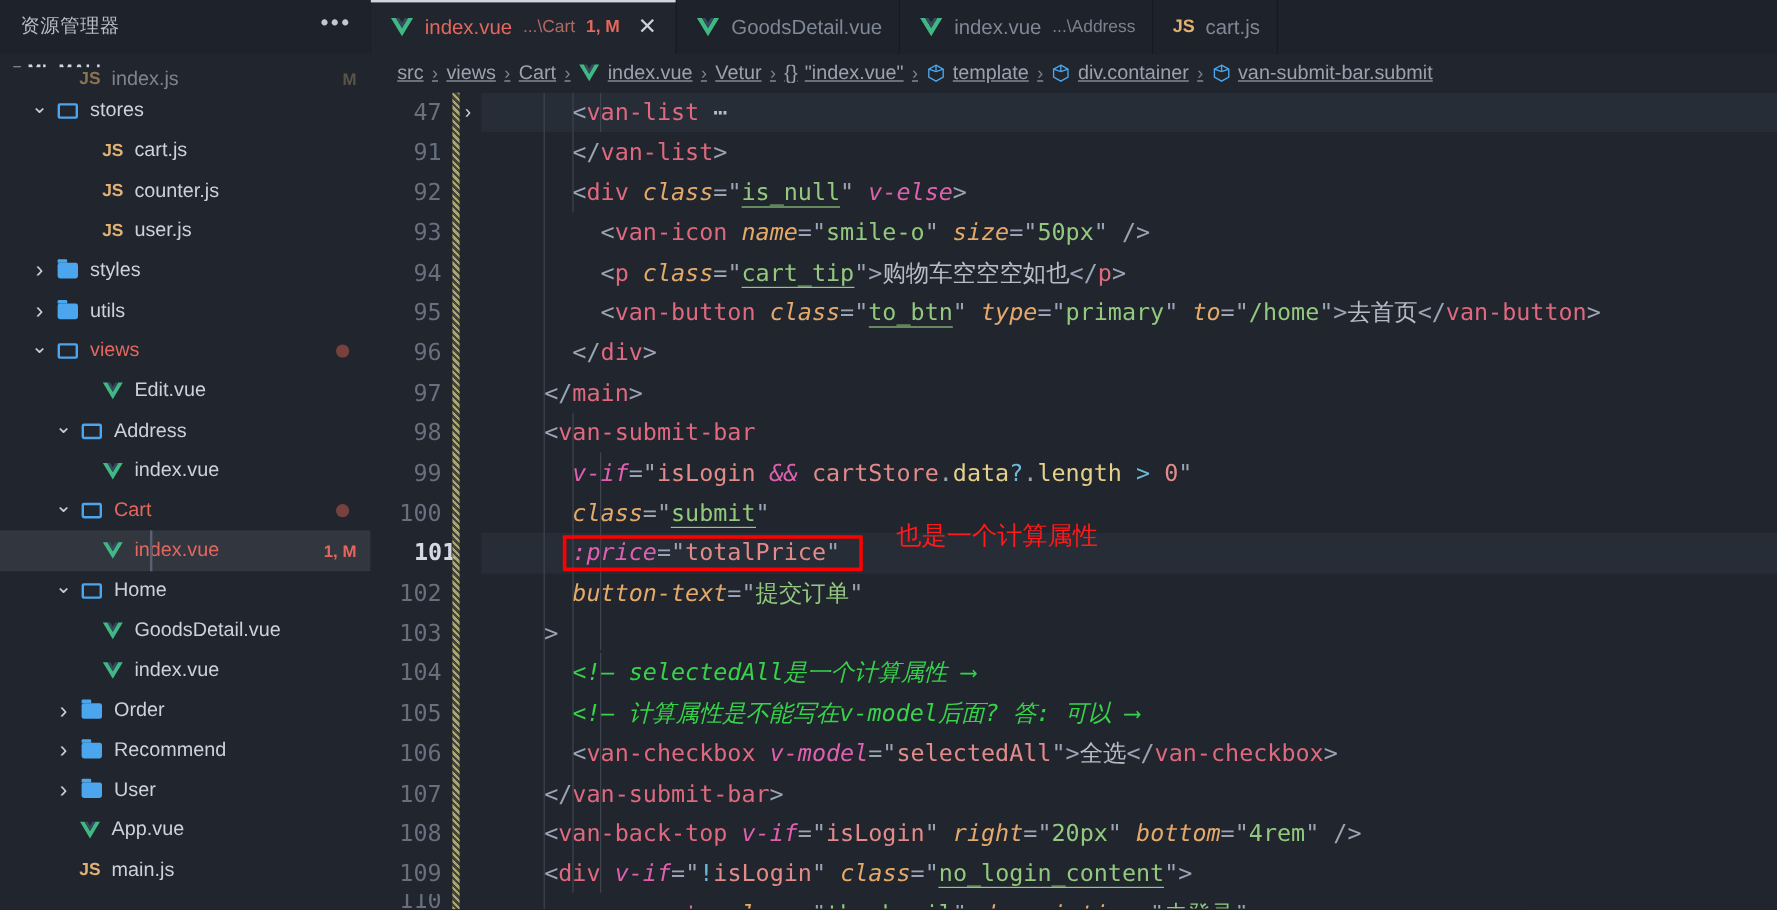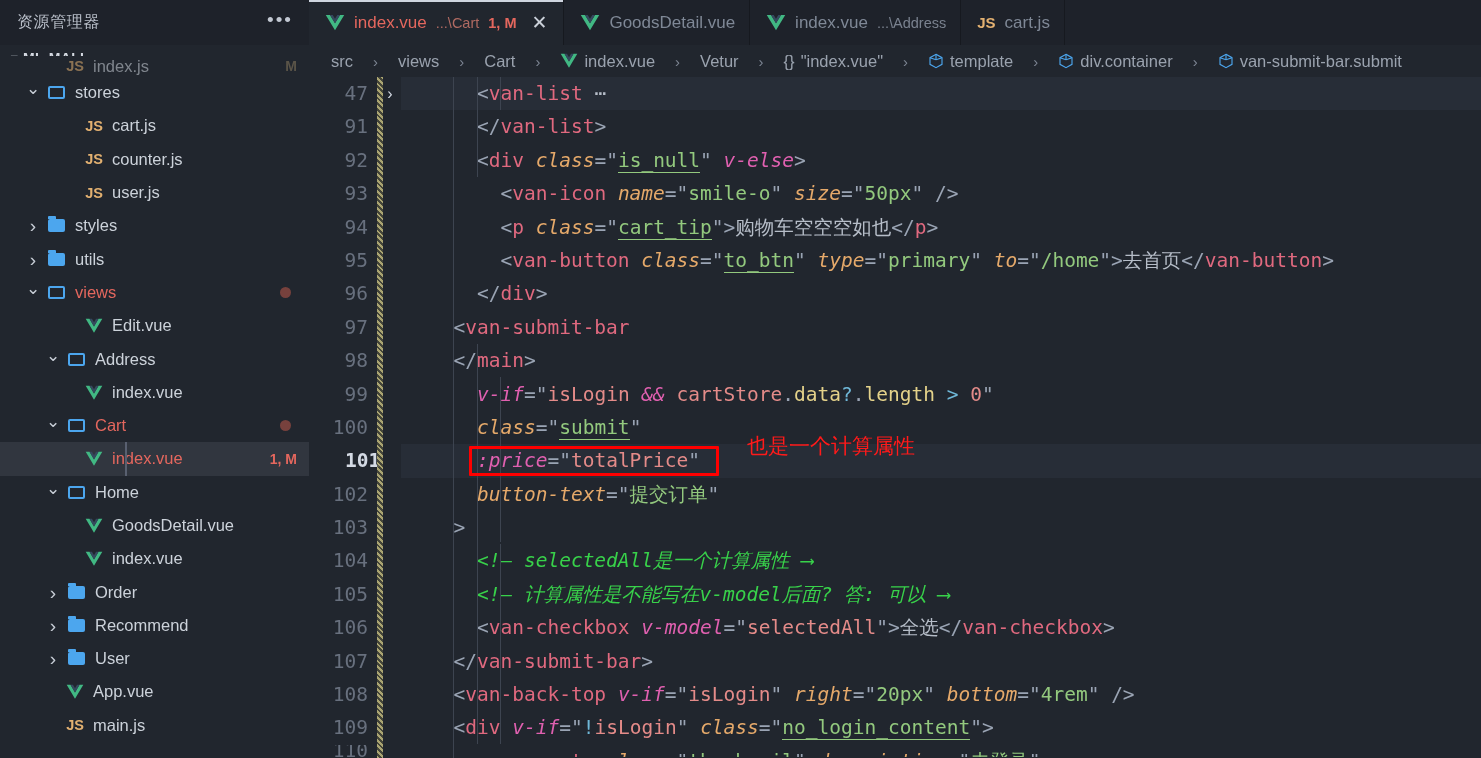--- a/index.html
+++ b/index.html
@@ -133,21 +133,21 @@
   .tab-badge { font-size: 14.5px; font-weight: bold; color: #e4675e; }
   .tab-close {
     font-size: 19px; color: #cbd1da; line-height: 1;
     margin-left: 4px; padding: 0 2px; cursor: pointer;
   }
   .tabbar-filler { flex: 1; background: #1e222a; border-bottom: 0; }
 
   .breadcrumb {
     height: 32px; flex: 0 0 32px; display: flex; align-items: center;
     padding-left: 22px; background: #21262e;
-    font-size: 16.5px; color: #9aa2ae; gap: 13px; white-space: nowrap;
+    font-size: 16.5px; color: #9aa2ae; gap: 0px; white-space: nowrap; text-decoration: underline;
   }
   .bc-item { display: flex; align-items: center; gap: 6px; }
   .bc-sep { color: #7d8593; padding: 0 7px; font-size: 15px; }
   .bc-cube { display: inline-flex; }
 
   .code-wrap { flex: 1; display: flex; background: #21262e; overflow: hidden; position: relative;}
   .gutter {
     width: 70px; flex: 0 0 70px; position: relative;
     text-align: right;
   }
@@ -555,22 +555,22 @@
           <div class="fold-arrow"></div>
         </div>
       <div class="code" id="code">
           <div class="line hl">    <span class="t-brk">&lt;</span><span class="t-tag">van-list</span> <span class="t-txt">⋯</span></div>
           <div class="line">    <span class="t-brk">&lt;/</span><span class="t-tag">van-list</span><span class="t-brk">&gt;</span></div>
           <div class="line">    <span class="t-brk">&lt;</span><span class="t-tag">div</span> <span class="t-attr">class</span><span class="t-eq">=</span><span class="t-strq">"</span><span class="t-cls-u">is_null</span><span class="t-strq">"</span> <span class="t-dir">v-else</span><span class="t-brk">&gt;</span></div>
           <div class="line">      <span class="t-brk">&lt;</span><span class="t-tag">van-icon</span> <span class="t-attr">name</span><span class="t-eq">=</span><span class="t-strq">"</span><span class="t-str">smile-o</span><span class="t-strq">"</span> <span class="t-attr">size</span><span class="t-eq">=</span><span class="t-strq">"</span><span class="t-str">50px</span><span class="t-strq">"</span> <span class="t-brk">/&gt;</span></div>
           <div class="line">      <span class="t-brk">&lt;</span><span class="t-tag">p</span> <span class="t-attr">class</span><span class="t-eq">=</span><span class="t-strq">"</span><span class="t-cls-u">cart_tip</span><span class="t-strq">"</span><span class="t-brk">&gt;</span><span class="t-txt">购物车空空空如也</span><span class="t-brk">&lt;/</span><span class="t-tag">p</span><span class="t-brk">&gt;</span></div>
           <div class="line">      <span class="t-brk">&lt;</span><span class="t-tag">van-button</span> <span class="t-attr">class</span><span class="t-eq">=</span><span class="t-strq">"</span><span class="t-cls-u">to_btn</span><span class="t-strq">"</span> <span class="t-attr">type</span><span class="t-eq">=</span><span class="t-strq">"</span><span class="t-str">primary</span><span class="t-strq">"</span> <span class="t-attr">to</span><span class="t-eq">=</span><span class="t-strq">"</span><span class="t-str">/home</span><span class="t-strq">"</span><span class="t-brk">&gt;</span><span class="t-txt">去首页</span><span class="t-brk">&lt;/</span><span class="t-tag">van-button</span><span class="t-brk">&gt;</span></div>
           <div class="line">    <span class="t-brk">&lt;/</span><span class="t-tag">div</span><span class="t-brk">&gt;</span></div>
+          <div class="line">  <span class="t-brk">&lt;/</span><span class="t-tag">main</span><span class="t-brk">&gt;</span></div>
           <div class="line">  <span class="t-brk">&lt;</span><span class="t-tag">van-submit-bar</span></div>
-          <div class="line">  <span class="t-brk">&lt;/</span><span class="t-tag">main</span><span class="t-brk">&gt;</span></div>
           <div class="line">    <span class="t-dir">v-if</span><span class="t-eq">=</span><span class="t-strq">"</span><span class="t-var">isLogin</span> <span class="t-amp">&amp;&amp;</span> <span class="t-var">cartStore</span><span class="t-brk">.</span><span class="t-prop">data</span><span class="t-op">?</span><span class="t-brk">.</span><span class="t-prop">length</span> <span class="t-op">&gt;</span> <span class="t-num">0</span><span class="t-strq">"</span></div>
           <div class="line">    <span class="t-attr">class</span><span class="t-eq">=</span><span class="t-strq">"</span><span class="t-cls-u">submit</span><span class="t-strq">"</span></div>
           <div class="line hl">    <span class="t-dir">:price</span><span class="t-eq">=</span><span class="t-strq">"</span><span class="t-var">totalPrice</span><span class="t-strq">"</span></div>
           <div class="line">    <span class="t-attr">button-text</span><span class="t-eq">=</span><span class="t-strq">"</span><span class="t-str">提交订单</span><span class="t-strq">"</span></div>
           <div class="line">  <span class="t-brk">&gt;</span></div>
           <div class="line">    <span class="t-cmt">&lt;!— selectedAll是一个计算属性 ⟶</span></div>
           <div class="line">    <span class="t-cmt">&lt;!— 计算属性是不能写在v-model后面? 答: 可以 ⟶</span></div>
           <div class="line">    <span class="t-brk">&lt;</span><span class="t-tag">van-checkbox</span> <span class="t-dir">v-model</span><span class="t-eq">=</span><span class="t-strq">"</span><span class="t-var">selectedAll</span><span class="t-strq">"</span><span class="t-brk">&gt;</span><span class="t-txt">全选</span><span class="t-brk">&lt;/</span><span class="t-tag">van-checkbox</span><span class="t-brk">&gt;</span></div>
           <div class="line">  <span class="t-brk">&lt;/</span><span class="t-tag">van-submit-bar</span><span class="t-brk">&gt;</span></div>
           <div class="line">  <span class="t-brk">&lt;</span><span class="t-tag">van-back-top</span> <span class="t-dir">v-if</span><span class="t-eq">=</span><span class="t-strq">"</span><span class="t-var">isLogin</span><span class="t-strq">"</span> <span class="t-attr">right</span><span class="t-eq">=</span><span class="t-strq">"</span><span class="t-str">20px</span><span class="t-strq">"</span> <span class="t-attr">bottom</span><span class="t-eq">=</span><span class="t-strq">"</span><span class="t-str">4rem</span><span class="t-strq">"</span> <span class="t-brk">/&gt;</span></div>

